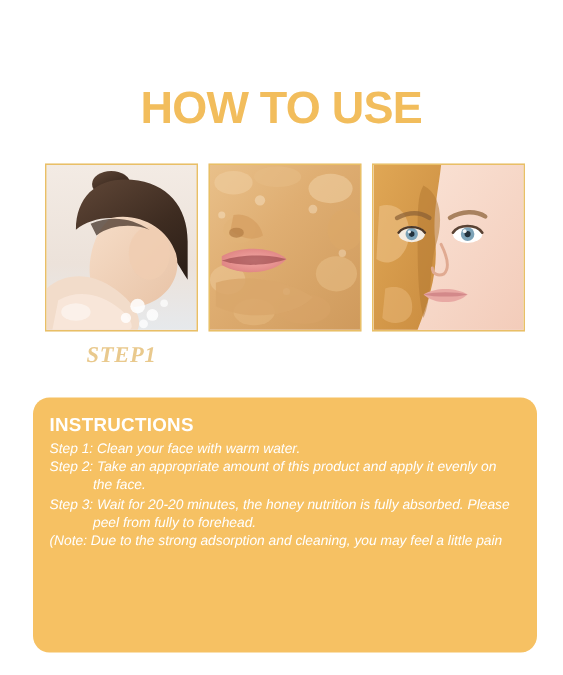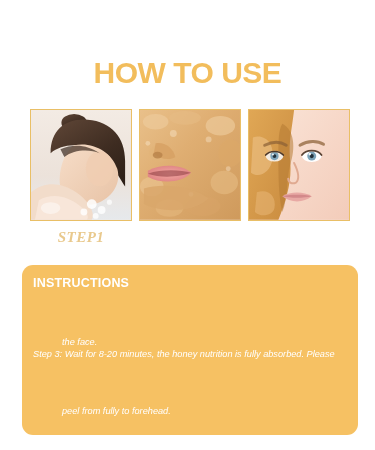--- a/index.html
+++ b/index.html
@@ -97,21 +97,20 @@
   .instr-line {
     font-family: "Liberation Sans", sans-serif;
     font-style: italic;
     font-size: 9.2px;
     color: #ffffff;
     line-height: 12.2px;
     white-space: nowrap;
   }
   .instr-line.indent {
     padding-left: 29px;
-    margin-top: 45px;
   }
 </style>
 </head>
 <body>
 
 <div class="page">
 
   <div class="title">HOW TO USE</div>
 
   <div class="steps">
@@ -252,18 +251,21 @@
           <path d="M34 88 C42 86 56 86 64 88 C56 90 42 90 34 88 Z" fill="#c4747a" opacity="0.6"></path>
         </svg>
       </div>
     </div>
 
   </div>
 
   <div class="instructions">
     <div class="instructions-heading">INSTRUCTIONS</div>
 
+    <div class="instr-line">Step 1: Clean your face with warm water.</div>
+    <div class="instr-line">Step 2: Take an appropriate amount of this product and apply it evenly on</div>
     <div class="instr-line indent">the face.</div>
-    <div class="instr-line">Step 3: Wait for 8-20 minutes, the honey nutrition is fully absorbed. Please</div>
+    <div class="instr-line">Step 3: Wait for 20-20 minutes, the honey nutrition is fully absorbed. Please</div>
     <div class="instr-line indent">peel from fully to forehead.</div>
+    <div class="instr-line">(Note: Due to the strong adsorption and cleaning, you may feel a little pain</div>
   </div>
 
 </div>
 
 </body></html>

